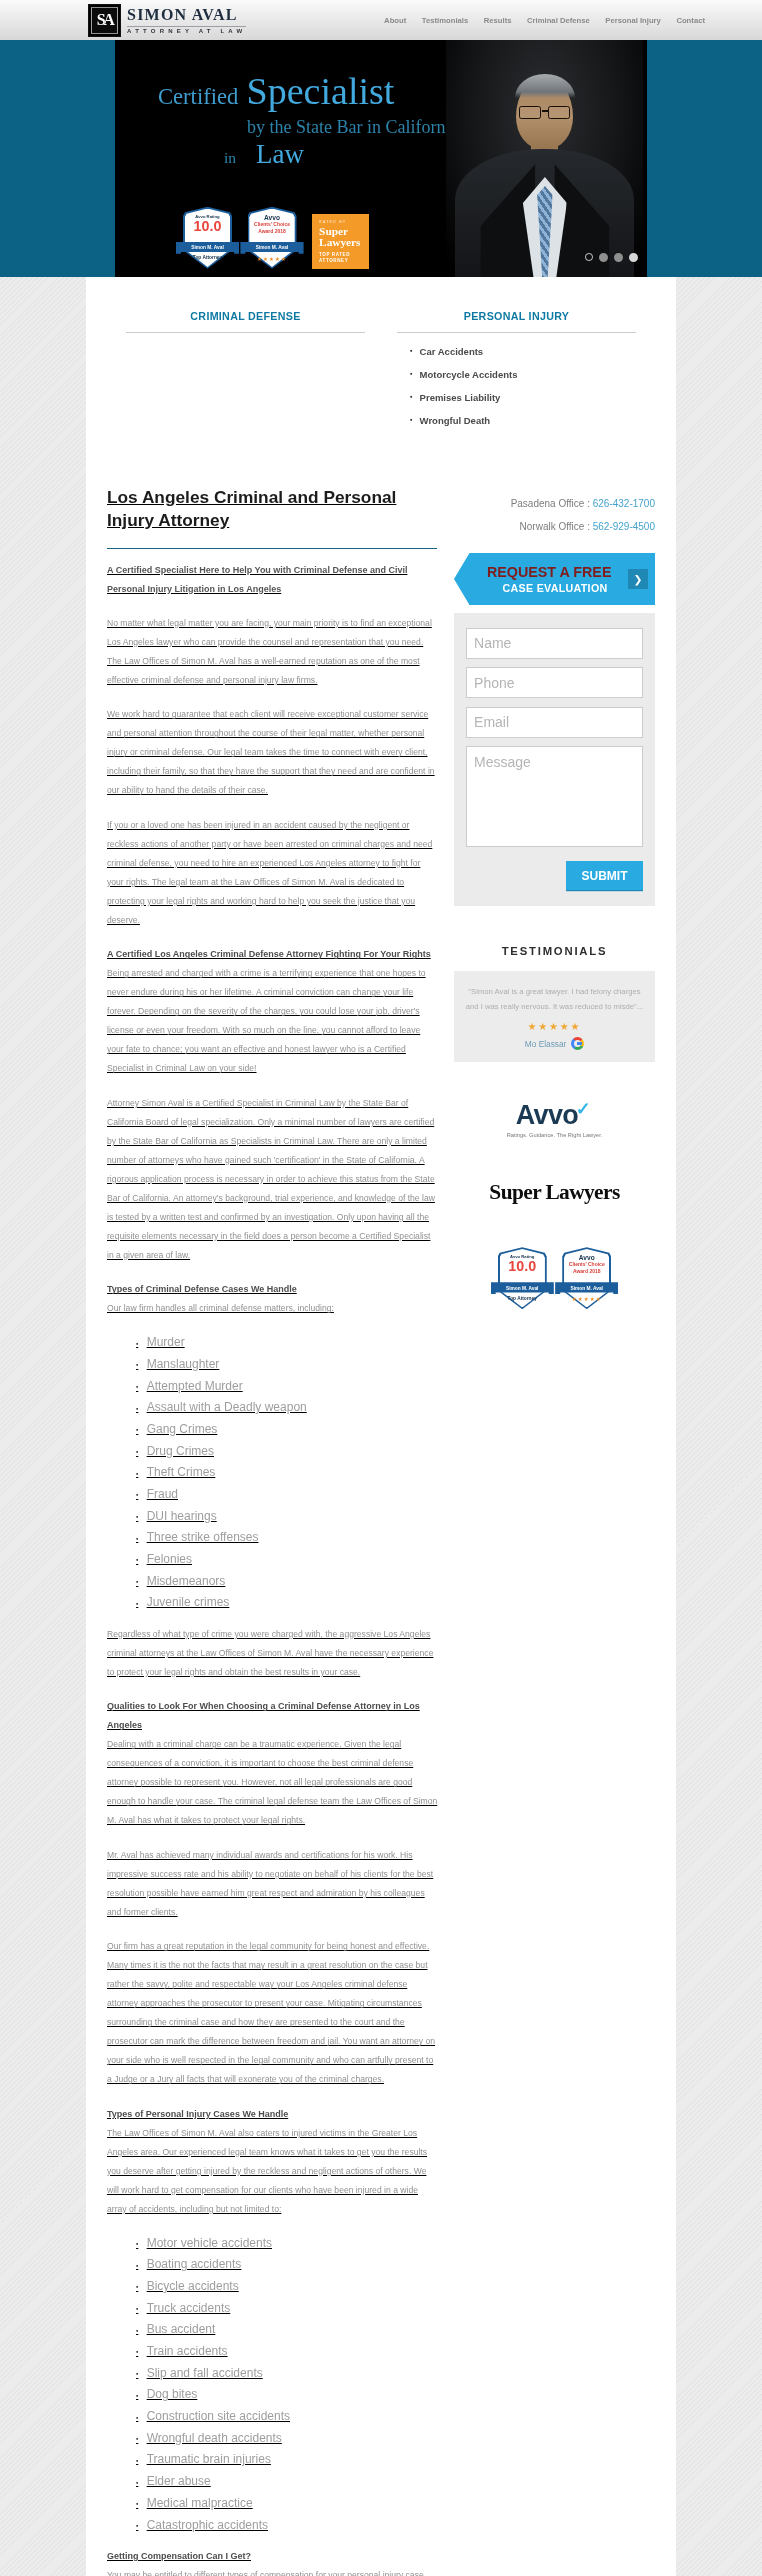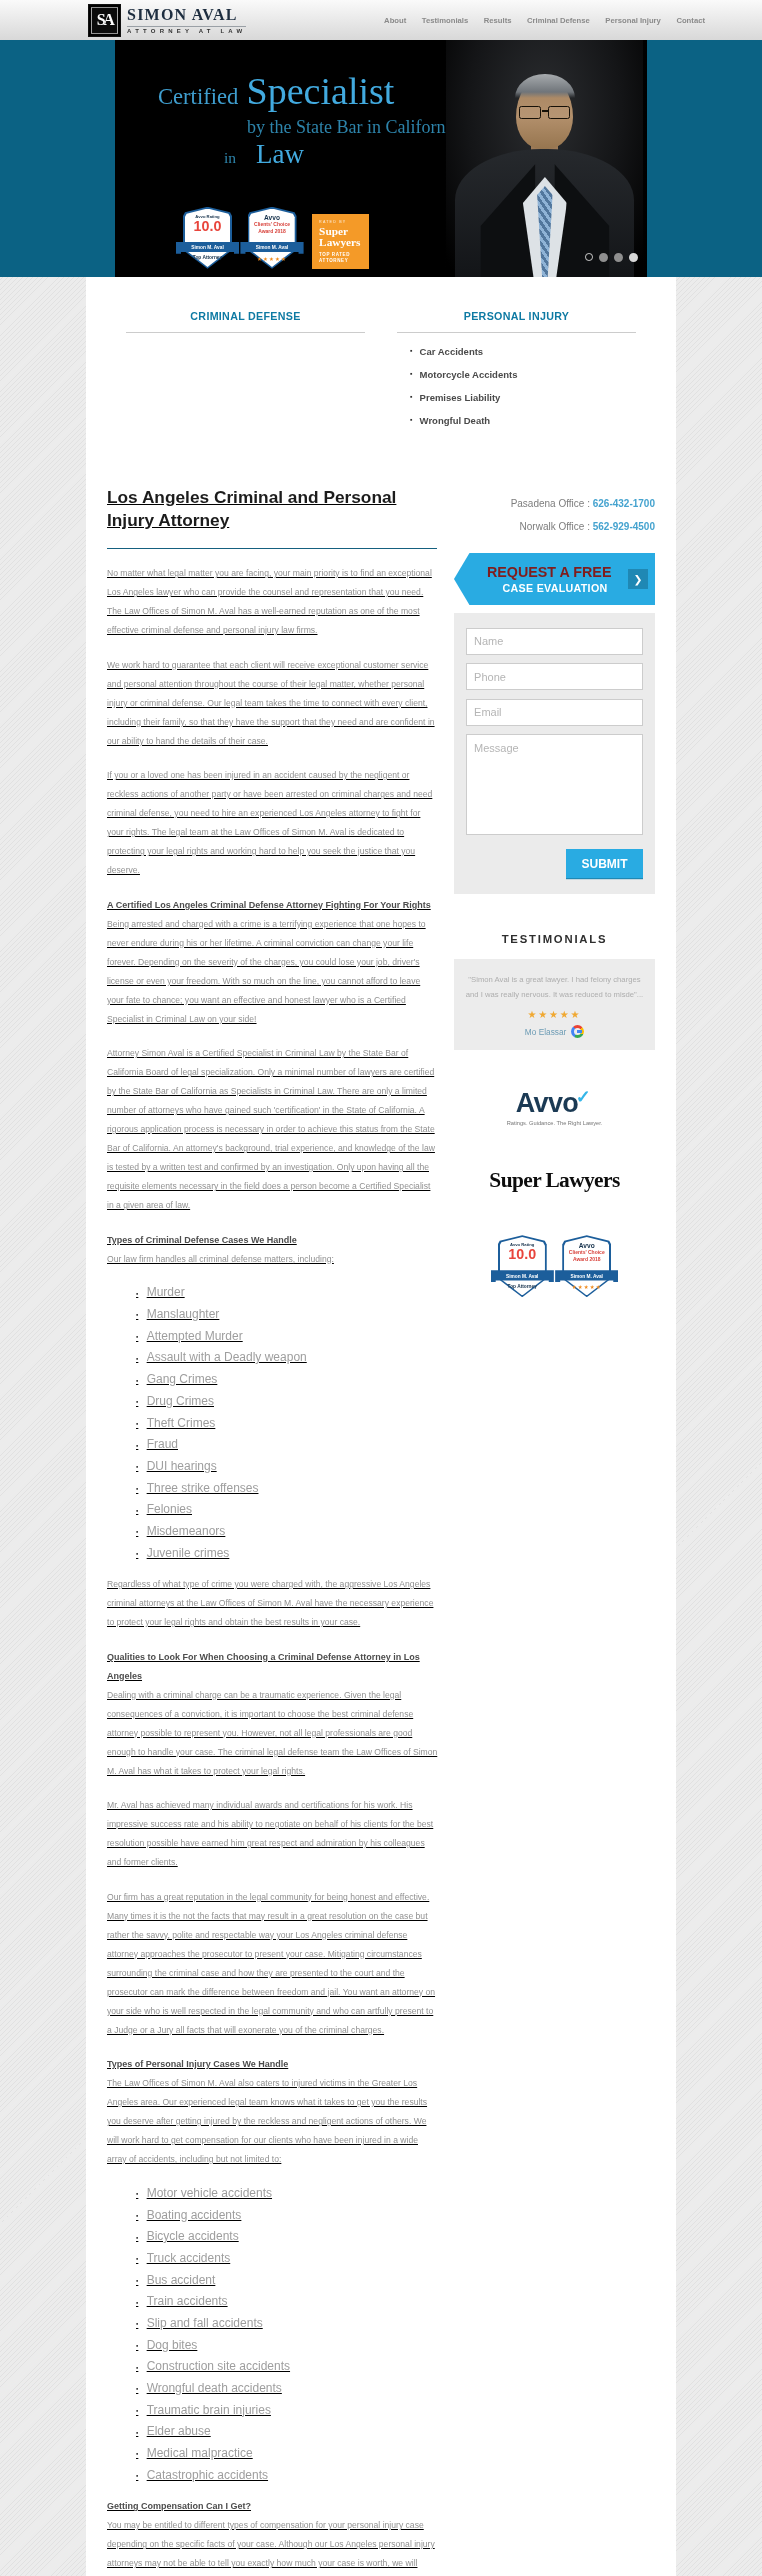--- a/index.html
+++ b/index.html
@@ -85,28 +85,28 @@
   .para { font-size:8.6px; color:#909090; line-height:19px; margin-top:15.5px; }
   .bh { font-size:9px; font-weight:bold; color:#4d4d4d; line-height:19px; margin-top:15.5px; }
   .bh + .para, .bh2 + .para { margin-top:0; }
   .blist { list-style:none; margin:16.7px 0 6px 29px; }
   .blist li { font-size:12px; color:#9e9e9e; margin:7.7px 0; }
   .blist li:before { content:"▪"; color:#444; font-size:6.6px; margin-right:8.3px; vertical-align:0.6px; }
 
   
   .phones { text-align:right; margin-top:6px; }
   .phone-line { font-size:10px; color:#7d7d7d; line-height:2.3; }
-  .phone-line a { color:#45a3cf; text-decoration:none;font-weight:bold; }
+  .phone-line a { color:#45a3cf; text-decoration:none; }
   .cta { position:relative; margin-top:15.5px; height:52px; background:#29abe2; clip-path:polygon(15.5px 0,100% 0,100% 100%,15.5px 100%,0 50%);
          display:flex; flex-direction:column; justify-content:center; padding-left:33px; }
   .cta .l1 { color:#7f1d1d; font-size:14.3px; font-weight:bold; line-height:1.2; }
   .cta .l2 { color:#fff; font-size:10.7px; font-weight:bold; letter-spacing:0.3px; margin-left:15.5px; }
   .cta-arrow { position:absolute; right:7.1px; top:50%; transform:translateY(-50%); width:20px; height:20px; background:#1f88b4; color:#fff; font-size:10.7px; display:flex; align-items:center; justify-content:center; }
   .form-panel { margin-top:8.3px; background:#ebebeb; padding:14.3px 12px 15.5px; }
-  .form-panel input, .form-panel textarea { width:100%; border:0.6px solid #ccc; background:#fff; padding:6.6px 7.1px; font-size:11px; color:#555; margin-bottom:8.3px; font-family:"Liberation Sans",sans-serif; }
+  .form-panel input, .form-panel textarea { width:100%; border:0.6px solid #ccc; background:#fff; padding:6.6px 7.1px; font-size:14px; color:#555; margin-bottom:8.3px; font-family:"Liberation Sans",sans-serif; }
   .form-panel textarea { height:101px; resize:none; }
   .form-panel ::placeholder { color:#b5b5b5; }
   .submit-row { text-align:right; margin-top:3.6px; }
   .submit { background:#29abe2; color:#fff; border:none; font-size:12px; font-weight:bold; padding:7.7px 15.5px; box-shadow:0 1.2px 0 #1f88b4; cursor:pointer; }
   .t-head { text-align:center; font-size:11.3px; font-weight:bold; color:#2e2e2e; letter-spacing:1.8px; margin-top:39px; }
   .t-card { background:#ececec; margin-top:14.3px; padding:13px 10.7px 12px; text-align:center; }
   .t-quote { font-size:7.7px; color:#aeaeae; line-height:1.95; }
   .t-stars { color:#f0a831; font-size:10px; letter-spacing:1.8px; margin-top:7.1px; }
   .t-author-row { margin-top:4.8px; display:flex; align-items:center; justify-content:center; gap:4.8px; }
   .t-author { color:#6d9cb5; font-size:8.3px; }
@@ -224,20 +224,21 @@
           <li>Premises Liability</li>
           <li>Wrongful Death</li>
         </ul>
     </div>
   </div>
 
   <div class="main">
     <div class="left">
       <h1>Los Angeles Criminal and Personal Injury Attorney</h1>
       <hr class="h1-rule">
+      <div class="subtitle">A Certified Specialist Here to Help You with Criminal Defense and Civil Personal Injury Litigation in Los Angeles</div>
 
       <p class="para">No matter what legal matter you are facing, your main priority is to find an exceptional Los Angeles lawyer who can provide the counsel and representation that you need. The Law Offices of Simon M. Aval has a well-earned reputation as one of the most effective criminal defense and personal injury law firms.</p>
       <p class="para">We work hard to guarantee that each client will receive exceptional customer service and personal attention throughout the course of their legal matter, whether personal injury or criminal defense. Our legal team takes the time to connect with every client, including their family, so that they have the support that they need and are confident in our ability to hand the details of their case.</p>
       <p class="para">If you or a loved one has been injured in an accident caused by the negligent or reckless actions of another party or have been arrested on criminal charges and need criminal defense, you need to hire an experienced Los Angeles attorney to fight for your rights. The legal team at the Law Offices of Simon M. Aval is dedicated to protecting your legal rights and working hard to help you seek the justice that you deserve.</p>
 
       <div class="bh">A Certified Los Angeles Criminal Defense Attorney Fighting For Your Rights</div>
       <p class="para">Being arrested and charged with a crime is a terrifying experience that one hopes to never endure during his or her lifetime. A criminal conviction can change your life forever. Depending on the severity of the charges, you could lose your job, driver's license or even your freedom. With so much on the line, you cannot afford to leave your fate to chance; you want an effective and honest lawyer who is a Certified Specialist in Criminal Law on your side!</p>
       <p class="para">Attorney Simon Aval is a Certified Specialist in Criminal Law by the State Bar of California Board of legal specialization. Only a minimal number of lawyers are certified by the State Bar of California as Specialists in Criminal Law. There are only a limited number of attorneys who have gained such 'certification' in the State of California. A rigorous application process is necessary in order to achieve this status from the State Bar of California. An attorney's background, trial experience, and knowledge of the law is tested by a written test and confirmed by an investigation. Only upon having all the requisite elements necessary in the field does a person become a Certified Specialist in a given area of law.</p>
 
       <div class="bh">Types of Criminal Defense Cases We Handle</div>

